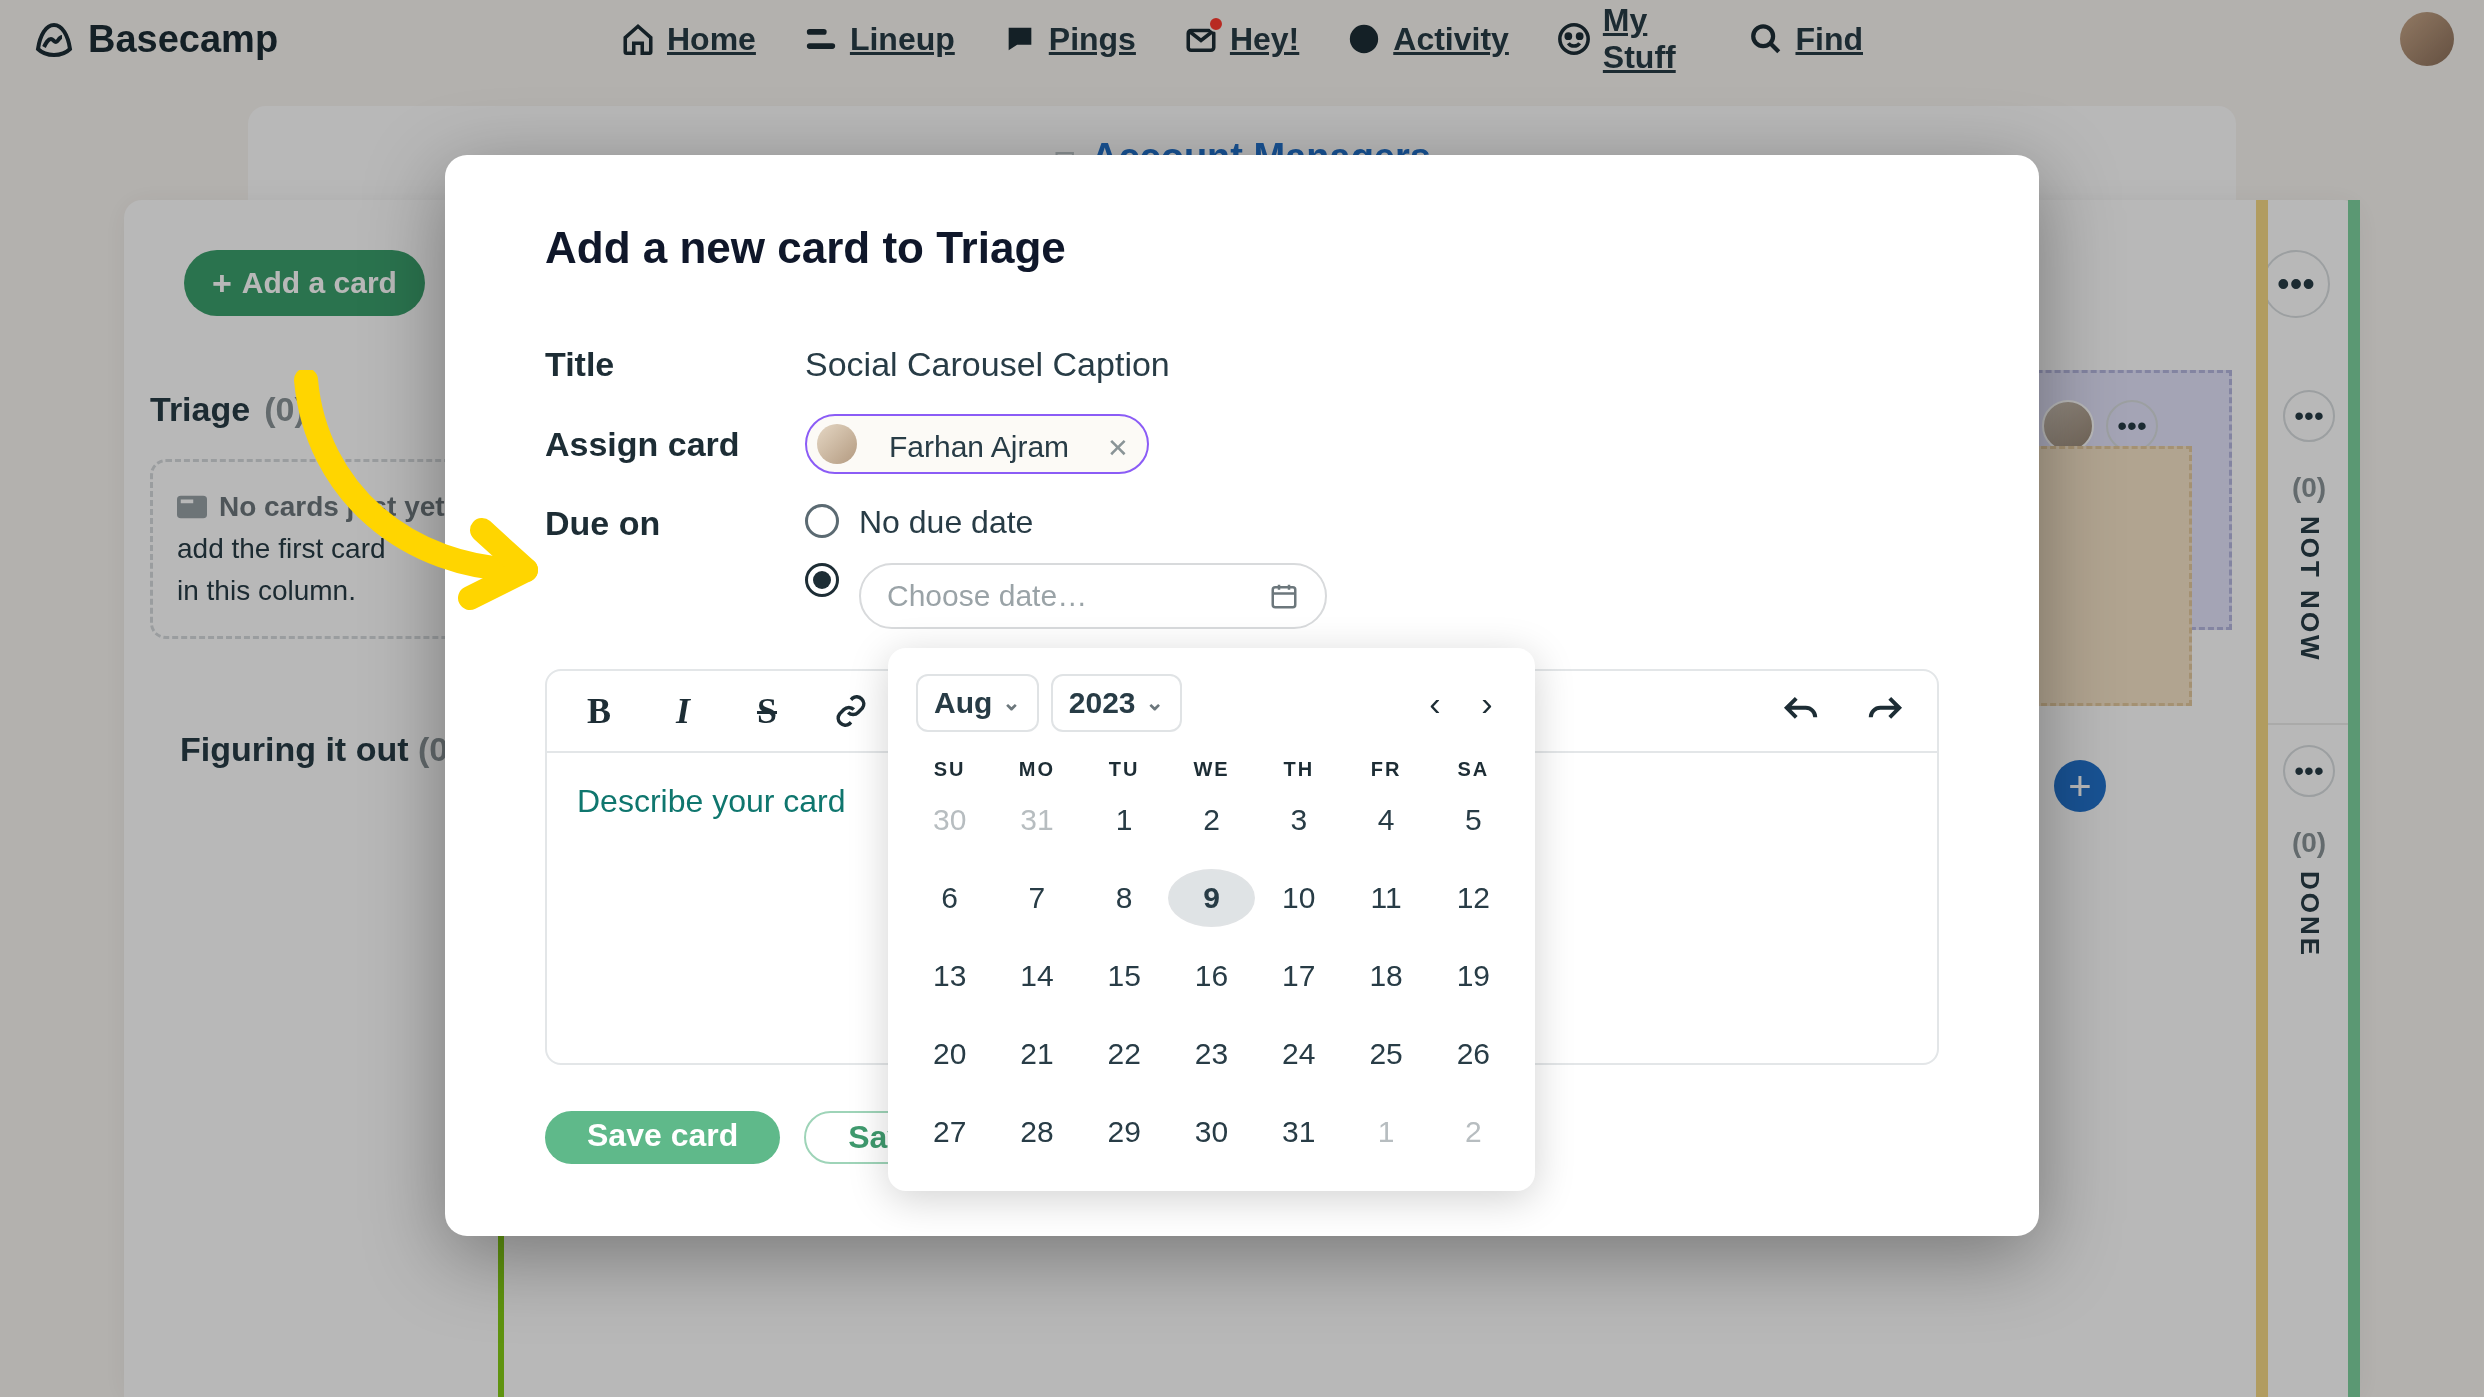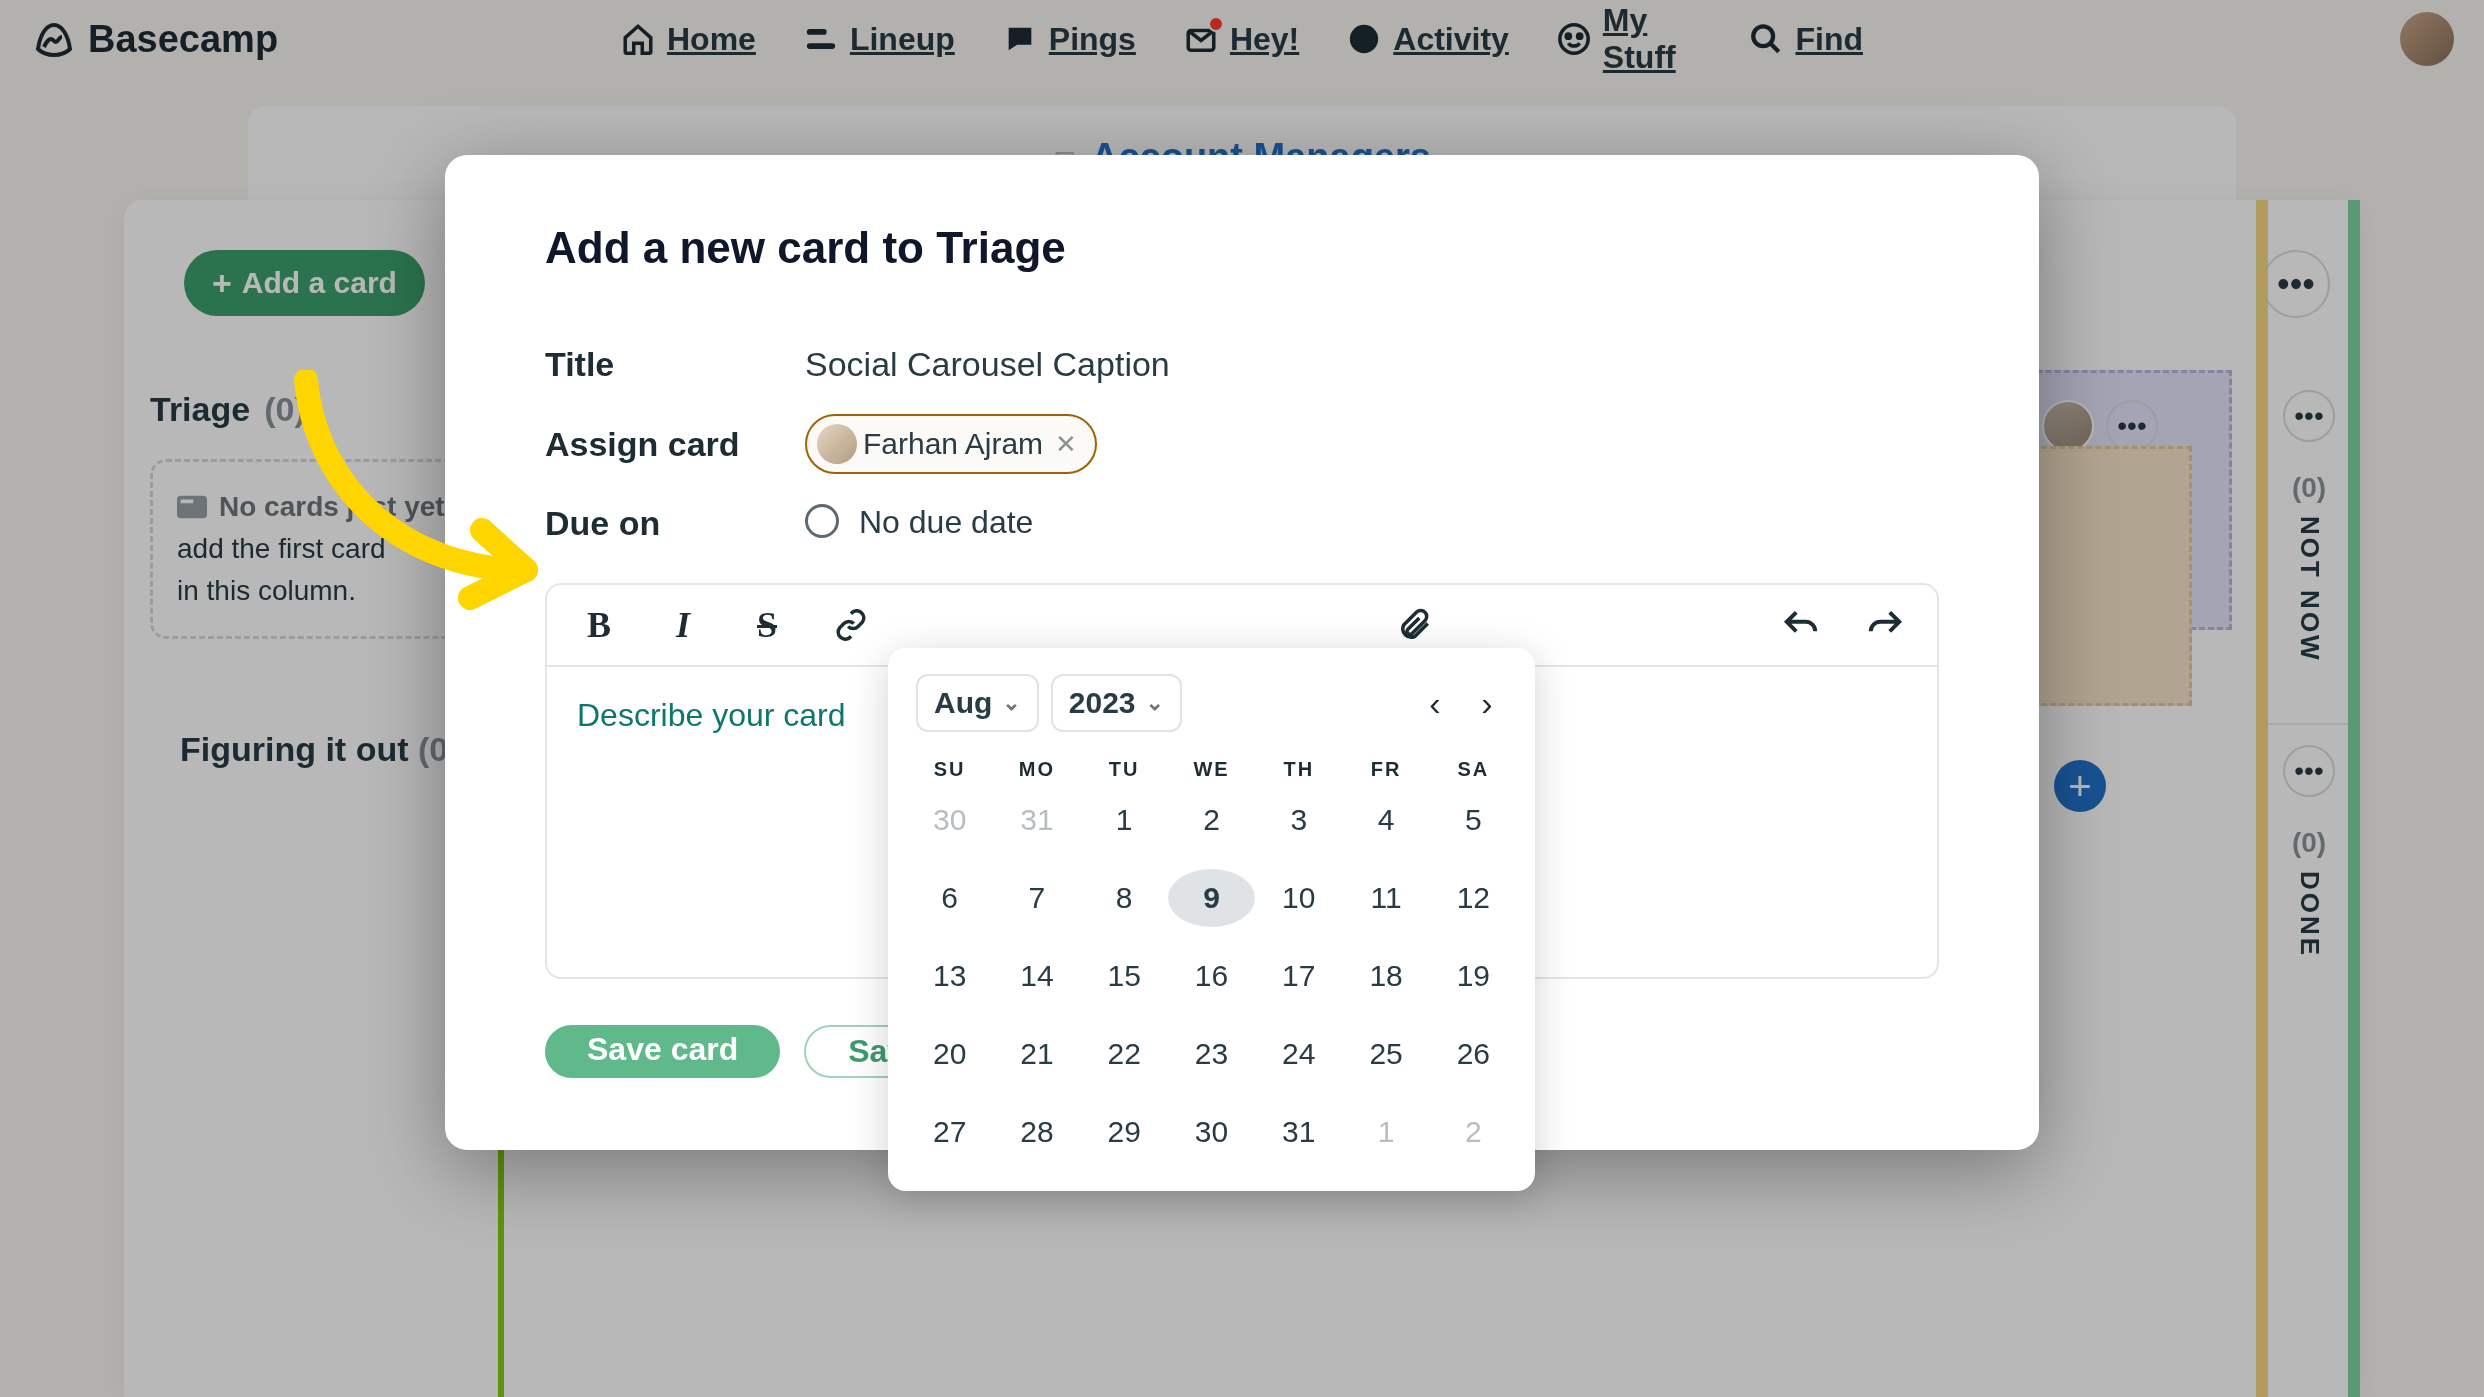--- a/index.html
+++ b/index.html
@@ -58,21 +58,21 @@
   
   
   .arrow-ann{position:absolute;top:370px;left:246px;width:320px;height:300px;pointer-events:none;z-index:50;}
   
   
   .modal { position:absolute; top:155px; left:50%; transform:translateX(-50%); width:1594px; background:#fff; border-radius:22px; box-shadow:0 20px 80px rgba(0,0,0,0.35); padding:68px 100px 72px 100px; z-index:10; }
   .modal h1{font-size:44px;font-weight:700;color:#0f172a;margin-bottom:72px;}
   .form-row{display:flex;align-items:center;margin-bottom:30px;}
   .form-row .label{flex:0 0 260px;font-size:34px;font-weight:800;color:#1d2d35;}
   .form-row .val{font-size:34px;color:#283c46;}
-  .chip{display:inline-flex;align-items:center;gap:6px;background:#fcfaf6;border:2px solid #a16207;border-radius:999px;padding:8px 18px 8px 10px;font-size:30px;}
+  .chip{display:inline-flex;align-items:flex-end;gap:32px;background:#fcfaf6;border:2px solid #8b5cf6;border-radius:999px;padding:8px 18px 8px 10px;font-size:30px;}
   .chip .av{width:40px;height:40px;border-radius:50%;background:linear-gradient(135deg,#e5d7c4,#b39a80);}
   .chip .x{color:#8a9497;font-size:26px;margin-left:6px;cursor:pointer;}
   
   .radio-stack{display:flex;flex-direction:column;gap:22px;}
   .radio-row{display:flex;align-items:flex-start;gap:20px;font-size:32px;color:#283c46;}
   .radio{width:34px;height:34px;border-radius:50%;border:3px solid #5b6a72;display:inline-block;position:relative;}
   .radio.checked{border-color:#1d2d35;}
   .radio.checked::after{content:"";position:absolute;inset:5px;border-radius:50%;background:#1d2d35;}
   .date-input{display:flex;align-items:center;justify-content:space-between;width:468px;border:2px solid #d8dadc;border-radius:999px;padding:14px 26px;font-size:30px;color:#9aa3a7;}
   .date-input .cal-ico{width:30px;height:30px;}
@@ -266,20 +266,30 @@
       <span class="x">✕</span>
     </div>
   </div>
 
   <div class="form-row" style="align-items:flex-start">
     <div class="label">Due on</div>
     <div class="radio-stack">
       <div class="radio-row">
         <span class="radio"></span>
         <span>No due date</span>
+      </div>
+      <div class="radio-row">
+        <span class="radio checked"></span>
+        <div class="date-input">
+          <span>Choose date…</span>
+          <svg class="cal-ico" viewBox="0 0 24 24" fill="none" stroke="#6c777c" stroke-width="2">
+              <rect x="3" y="5" width="18" height="16" rx="2"></rect>
+              <path d="M3 10h18M8 3v4M16 3v4"></path>
+            </svg>
+        </div>
       </div>
     </div>
   </div>
 
   <div class="editor">
     <div class="tb">
       <span class="btn bold">B</span>
       <span class="btn ital">I</span>
       <span class="btn strike">S</span>
       <span class="btn">

